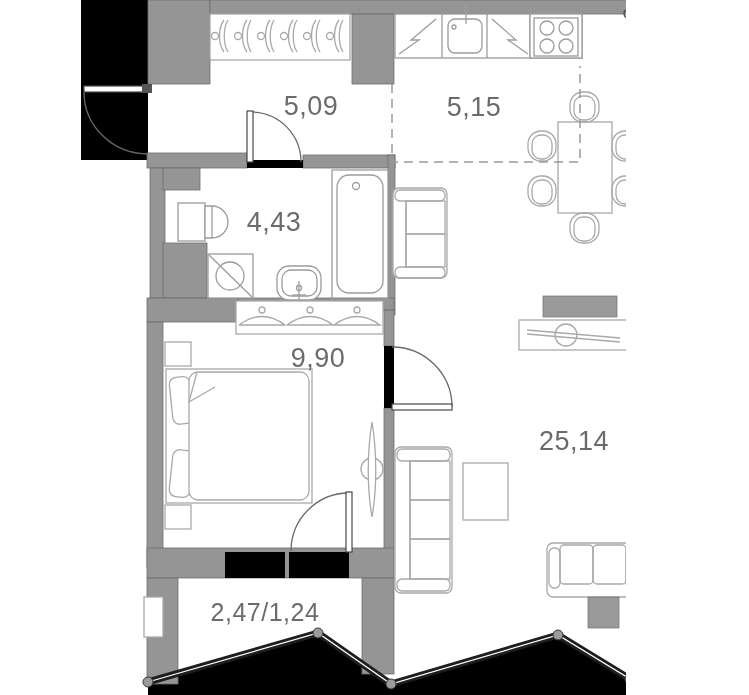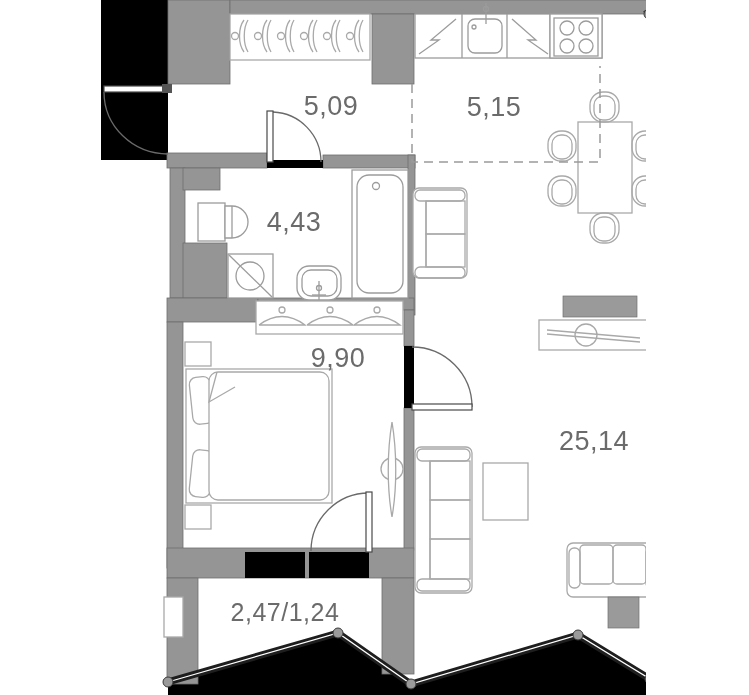--- a/index.html
+++ b/index.html
@@ -1,17 +1,17 @@
 <!DOCTYPE html>
 <html><head>
 <meta charset="utf-8">
 <style>
   html,body{margin:0;padding:0;background:#fff;}
   .stage{position:relative;width:626px;height:695px;background:#fff;overflow:hidden;
-         font-family:"Liberation Sans",sans-serif;padding-left:20px;}
+         font-family:"Liberation Sans",sans-serif;}
   svg{display:block}
   .wall{fill:#959595;stroke:#6e6e6e;stroke-width:.8}
   .blackout{fill:#000;stroke:none}
   .furn{fill:#fff;stroke:#a9a9a9;stroke-width:1.3}
   .furn-nf{fill:none;stroke:#a9a9a9;stroke-width:1.3}
   .fixture{fill:#fff;stroke:#9c9c9c;stroke-width:1.3}
   .fixture-nf{fill:none;stroke:#9c9c9c;stroke-width:1.3}
   .grayfill{fill:#9a9a9a;stroke:#707070;stroke-width:.7}
   .door-leaf{fill:#fff;stroke:#4a4a4a;stroke-width:1.2}
   .door-arc{fill:none;stroke:#6a6a6a;stroke-width:1.3}

